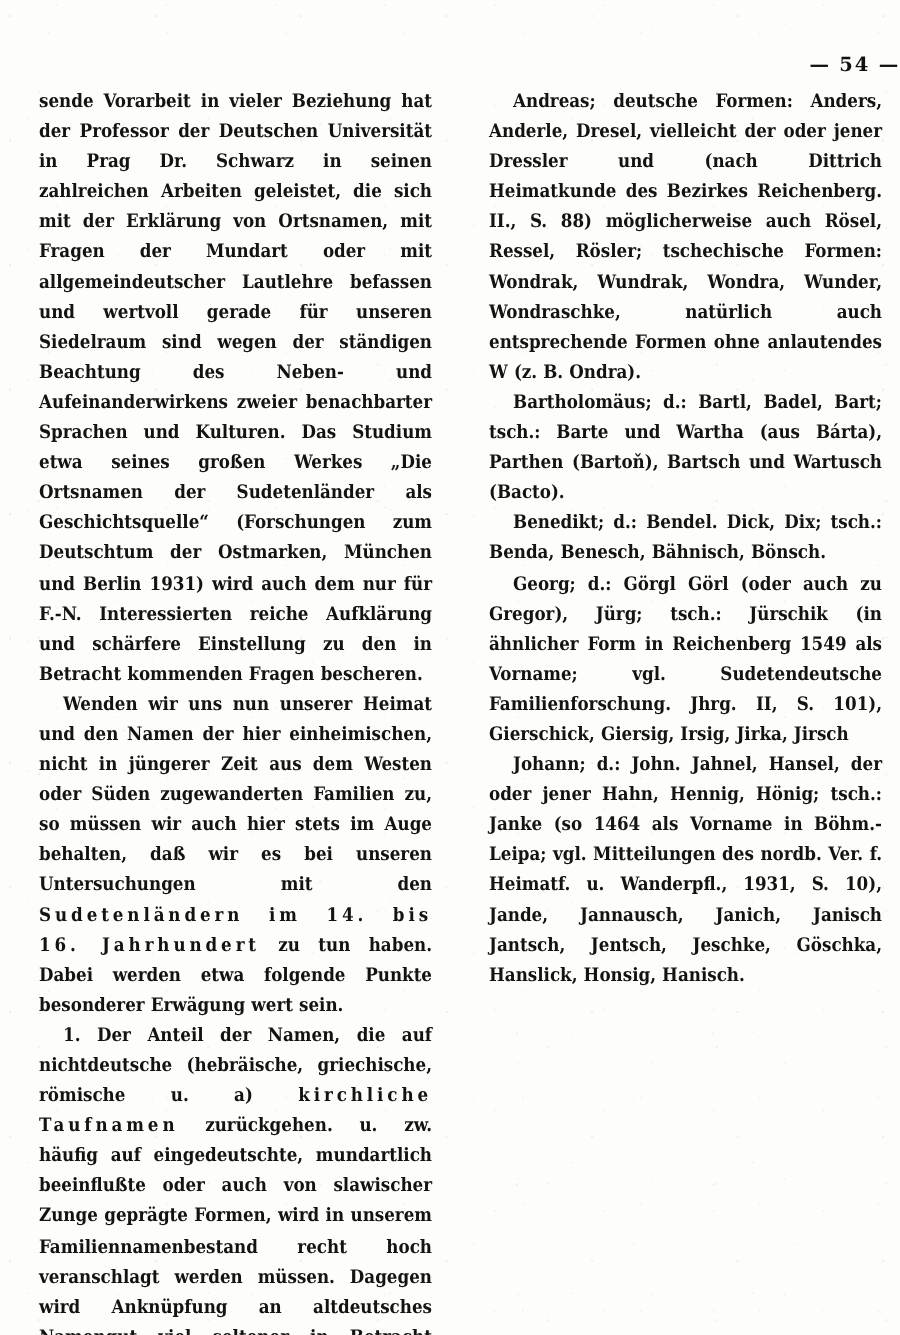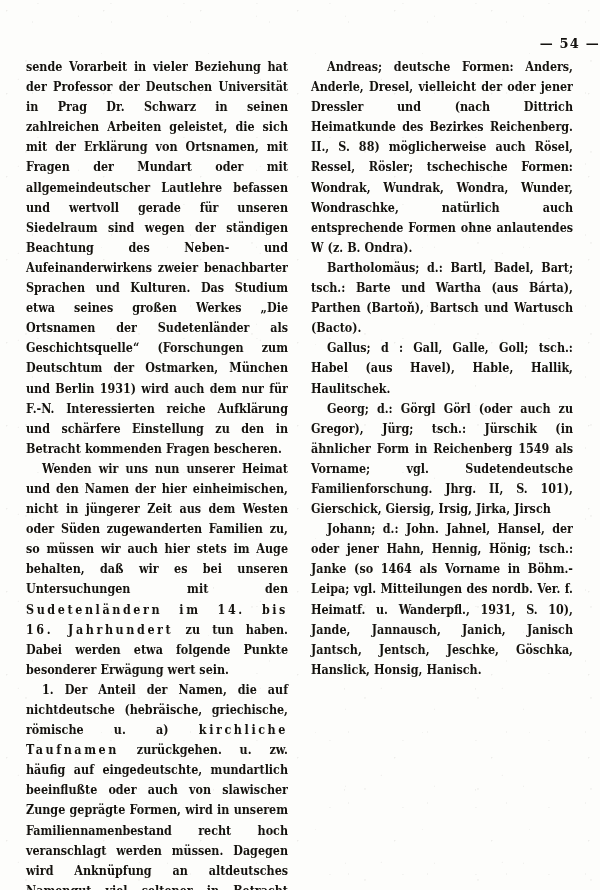--- a/index.html
+++ b/index.html
@@ -56,21 +56,21 @@
   }
 
   
   .columns {
     position: absolute;
     top: 57px;
     left: 26px;
     width: 548px;
     height: 818px;
     display: flex;
-    gap: 23px;
+    gap: 38px;
   }
   .column {
     width: 262px;
     flex: 0 0 262px;
   }
 
   .fraktur {
     font-family: "DejaVu Serif", "Liberation Serif", serif;
     font-size: 12.4px;
     line-height: 20.1px;
@@ -124,20 +124,20 @@
           <p class="no-indent"><span>sende Vorarbeit in vieler Beziehung hat der Professor der Deutschen Universität in Prag Dr. Schwarz in seinen zahlreichen Arbeiten geleistet, die sich mit der Erklärung von Ortsnamen, mit Fragen der Mundart oder mit allgemeindeutscher Lautlehre befassen und wertvoll gerade für unseren Siedelraum sind wegen der ständigen Beachtung des Neben- und Aufeinanderwirkens zweier benachbarter Sprachen und Kulturen. Das Studium etwa seines großen Werkes „Die Ortsnamen der Sudetenländer als Geschichtsquelle“ (Forschungen zum Deutschtum der Ostmarken, München und Berlin 1931) wird auch dem nur für F.-N. Interessierten reiche Aufklärung und schärfere Einstellung zu den in Betracht kommenden Fragen bescheren.</span></p>
           <p><span>Wenden wir uns nun unserer Heimat und den Namen der hier einheimischen, nicht in jüngerer Zeit aus dem Westen oder Süden zugewanderten Familien zu, so müssen wir auch hier stets im Auge behalten, daß wir es bei unseren Untersuchungen mit den </span><span class="sperr">Sudetenländern im 14. bis 16. Jahrhundert</span><span> zu tun haben. Dabei werden etwa folgende Punkte besonderer Erwägung wert sein.</span></p>
           <p><span>1. Der Anteil der Namen, die auf nichtdeutsche (hebräische, griechische, römische u. a) </span><span class="sperr">kirchliche Taufnamen</span><span> zurückgehen. u. zw. häufig auf eingedeutschte, mundartlich beeinflußte oder auch von slawischer Zunge geprägte Formen, wird in unserem Familiennamenbestand recht hoch veranschlagt werden müssen. Dagegen wird Anknüpfung an altdeutsches Namengut viel seltener in Betracht kommen, Förstemann wird also ungleich kritischer und sparsamer zu benützen sein, als es zu geschehen pflegt.</span></p>
         </div>
     </div>
 
     <div class="column col-right">
       <div class="fraktur">
           <p><span>Andreas; deutsche Formen: Anders, Anderle, Dresel, vielleicht der oder jener Dressler und (nach Dittrich Heimatkunde des Bezirkes Reichenberg. II., S. 88) möglicherweise auch Rösel, Ressel, Rösler; tschechische Formen: Wondrak, Wundrak, Wondra, Wunder, Wondraschke, natürlich auch entsprechende Formen ohne anlautendes W (z. B. Ondra).</span></p>
           <p><span>Bartholomäus; d.: Bartl, Badel, Bart; tsch.: Barte und Wartha (aus Bárta), Parthen (Bartoň), Bartsch und Wartusch (Bacto).</span></p>
-          <p><span>Gallus; d : Gall, Galle, Goll; tsch.: Habel (aus Havel), Hable, Hallik, Haulitschek.</span></p>
+          <p><span>Benedikt; d.: Bendel. Dick, Dix; tsch.: Benda, Benesch, Bähnisch, Bönsch.</span></p>
           <p><span>Georg; d.: Görgl Görl (oder auch zu Gregor), Jürg; tsch.: Jürschik (in ähnlicher Form in Reichenberg 1549 als Vorname; vgl. Sudetendeutsche Familienforschung. Jhrg. II, S. 101), Gierschick, Giersig, Irsig, Jirka, Jirsch</span></p>
           <p><span>Johann; d.: John. Jahnel, Hansel, der oder jener Hahn, Hennig, Hönig; tsch.: Janke (so 1464 als Vorname in Böhm.-Leipa; vgl. Mitteilungen des nordb. Ver. f. Heimatf. u. Wanderpfl., 1931, S. 10), Jande, Jannausch, Janich, Janisch Jantsch, Jentsch, Jeschke, Göschka, Hanslick, Honsig, Hanisch.</span></p>
         </div>
     </div>
 
   </div>
 </div>
 
 </body></html>

